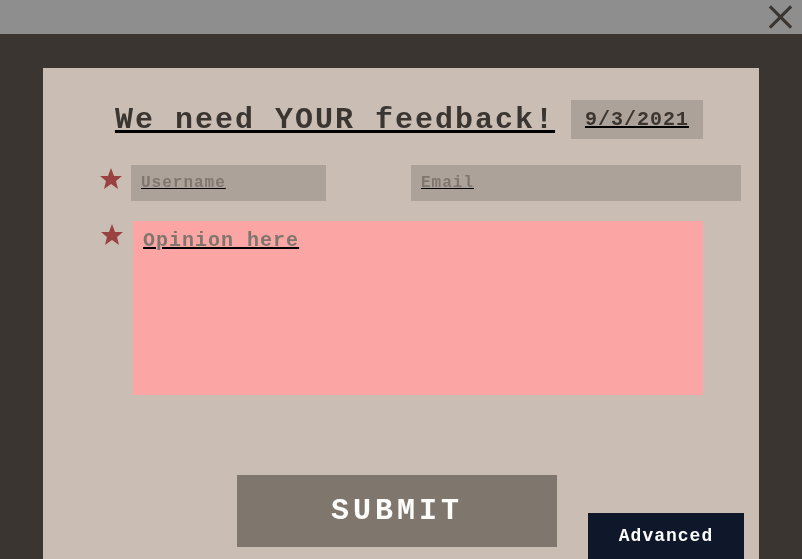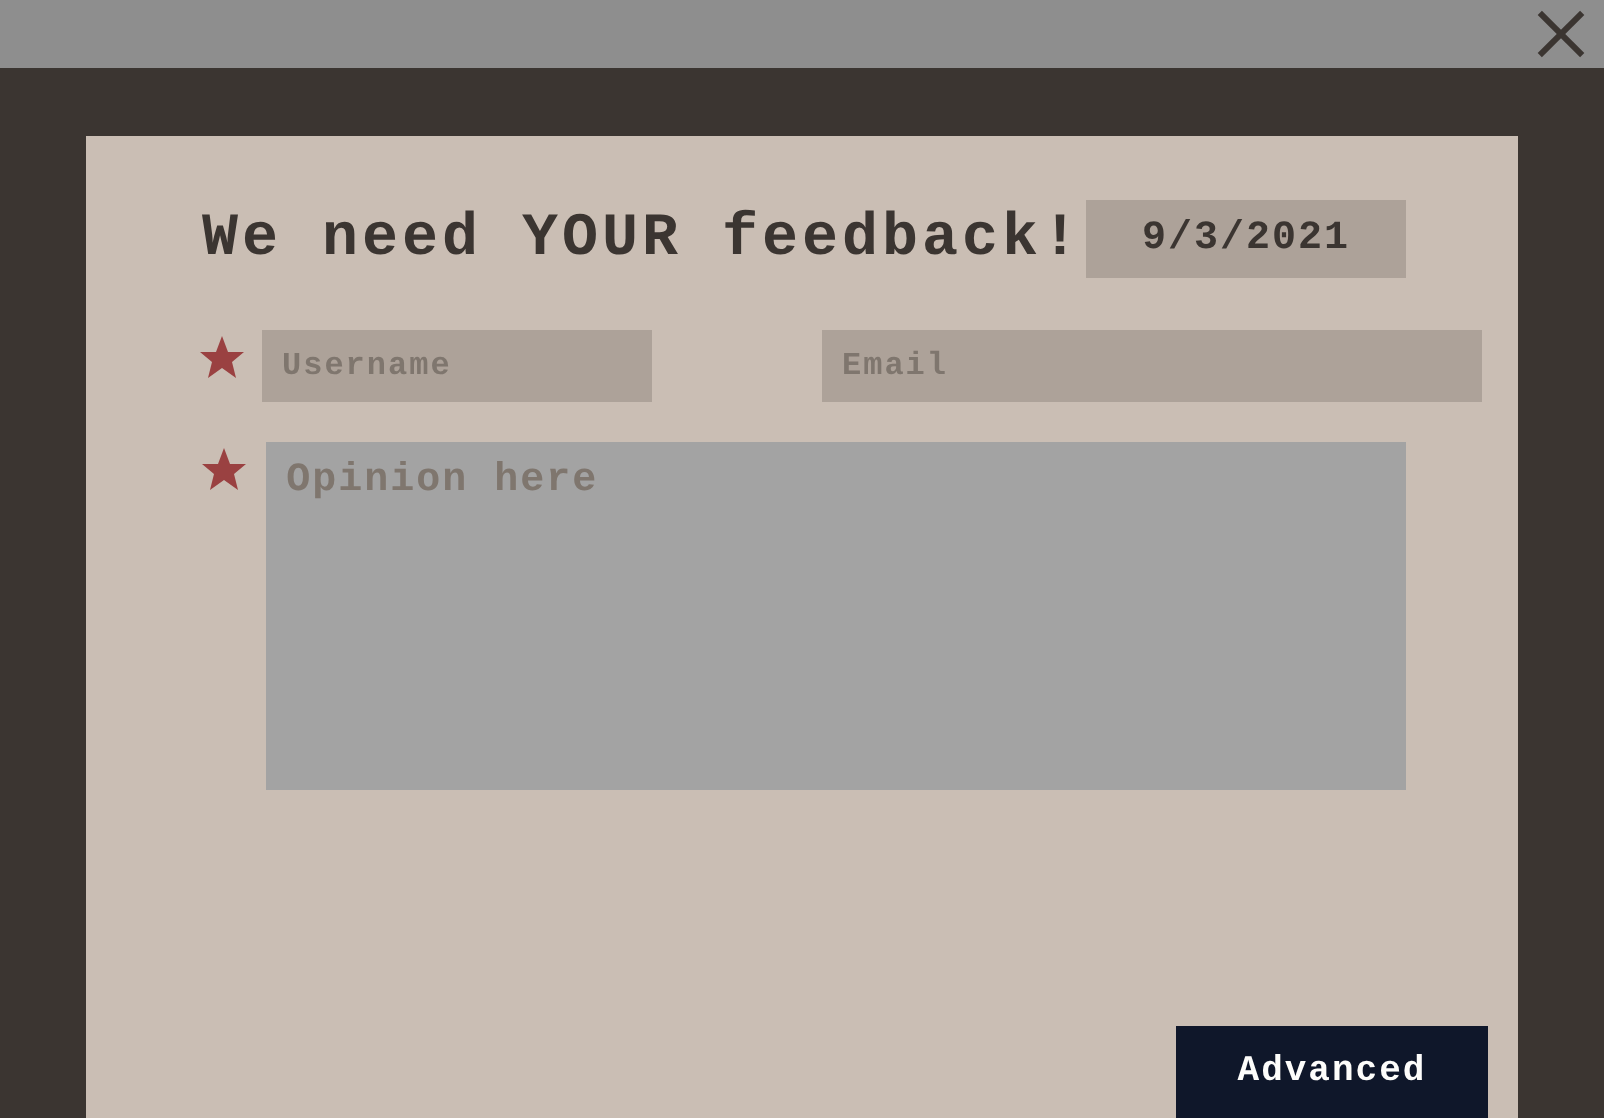--- a/index.html
+++ b/index.html
@@ -43,20 +43,21 @@
     .close-x::after { transform: rotate(-45deg); }
 
     .outer-frame {
       position: absolute;
       top: 34px;
       left: 0;
       width: 802px;
       height: 525px;
       background: #3b3531;
       padding-top: 34px;
+      text-decoration: underline;
     }
     .panel {
       width: 716px;
       height: 491px;
       margin: 0 auto;
       background: #cabeb4;
       padding: 32px 56px 0 56px;
       position: relative;
     }
     .header-row {
@@ -70,21 +71,21 @@
       text-align: center;
       color: #3b3531;
       font-size: 30px;
       font-weight: bold;
       letter-spacing: 2px;
       font-family: "Courier New", monospace;
     }
     .date-badge {
       background: #ada299;
       color: #3b3531;
-      padding: 8px 28px;
+      padding: 8px 14px;
       font-size: 20px;
       font-weight: bold;
       letter-spacing: 1px;
     }
     .row {
       display: flex;
       align-items: flex-start;
       margin-bottom: 20px;
       width: 100%;
     }
@@ -120,21 +121,21 @@
     }
     .username-input {
       width: 195px;
     }
     .email-input {
       width: 330px;
     }
     .opinion-input {
       width: 610px;
       height: 174px;
-      background: #a3a3a3;
+      background: #fca5a5;
       border: none;
       font-family: "Courier New", monospace;
       font-size: 20px;
       font-weight: bold;
       letter-spacing: 1px;
       color: #3b3531;
       padding: 8px 10px;
       resize: none;
     }
     .opinion-input::placeholder {
@@ -200,17 +201,18 @@
 
     <div class="row">
       <div class="star">
         <svg width="24" height="24" viewBox="0 0 24 24">
           <polygon points="12,1 15,9 23,9 17,14 19,22 12,17 5,22 7,14 1,9 9,9" fill="#9a4141"></polygon>
         </svg>
       </div>
       <textarea class="opinion-input" placeholder="Opinion here" style=""></textarea>
     </div>
 
+    <button class="submit-btn">SUBMIT</button>
 
     <button class="advanced-btn">Advanced</button>
 
   </div>
 </div>
 
 </body></html>

